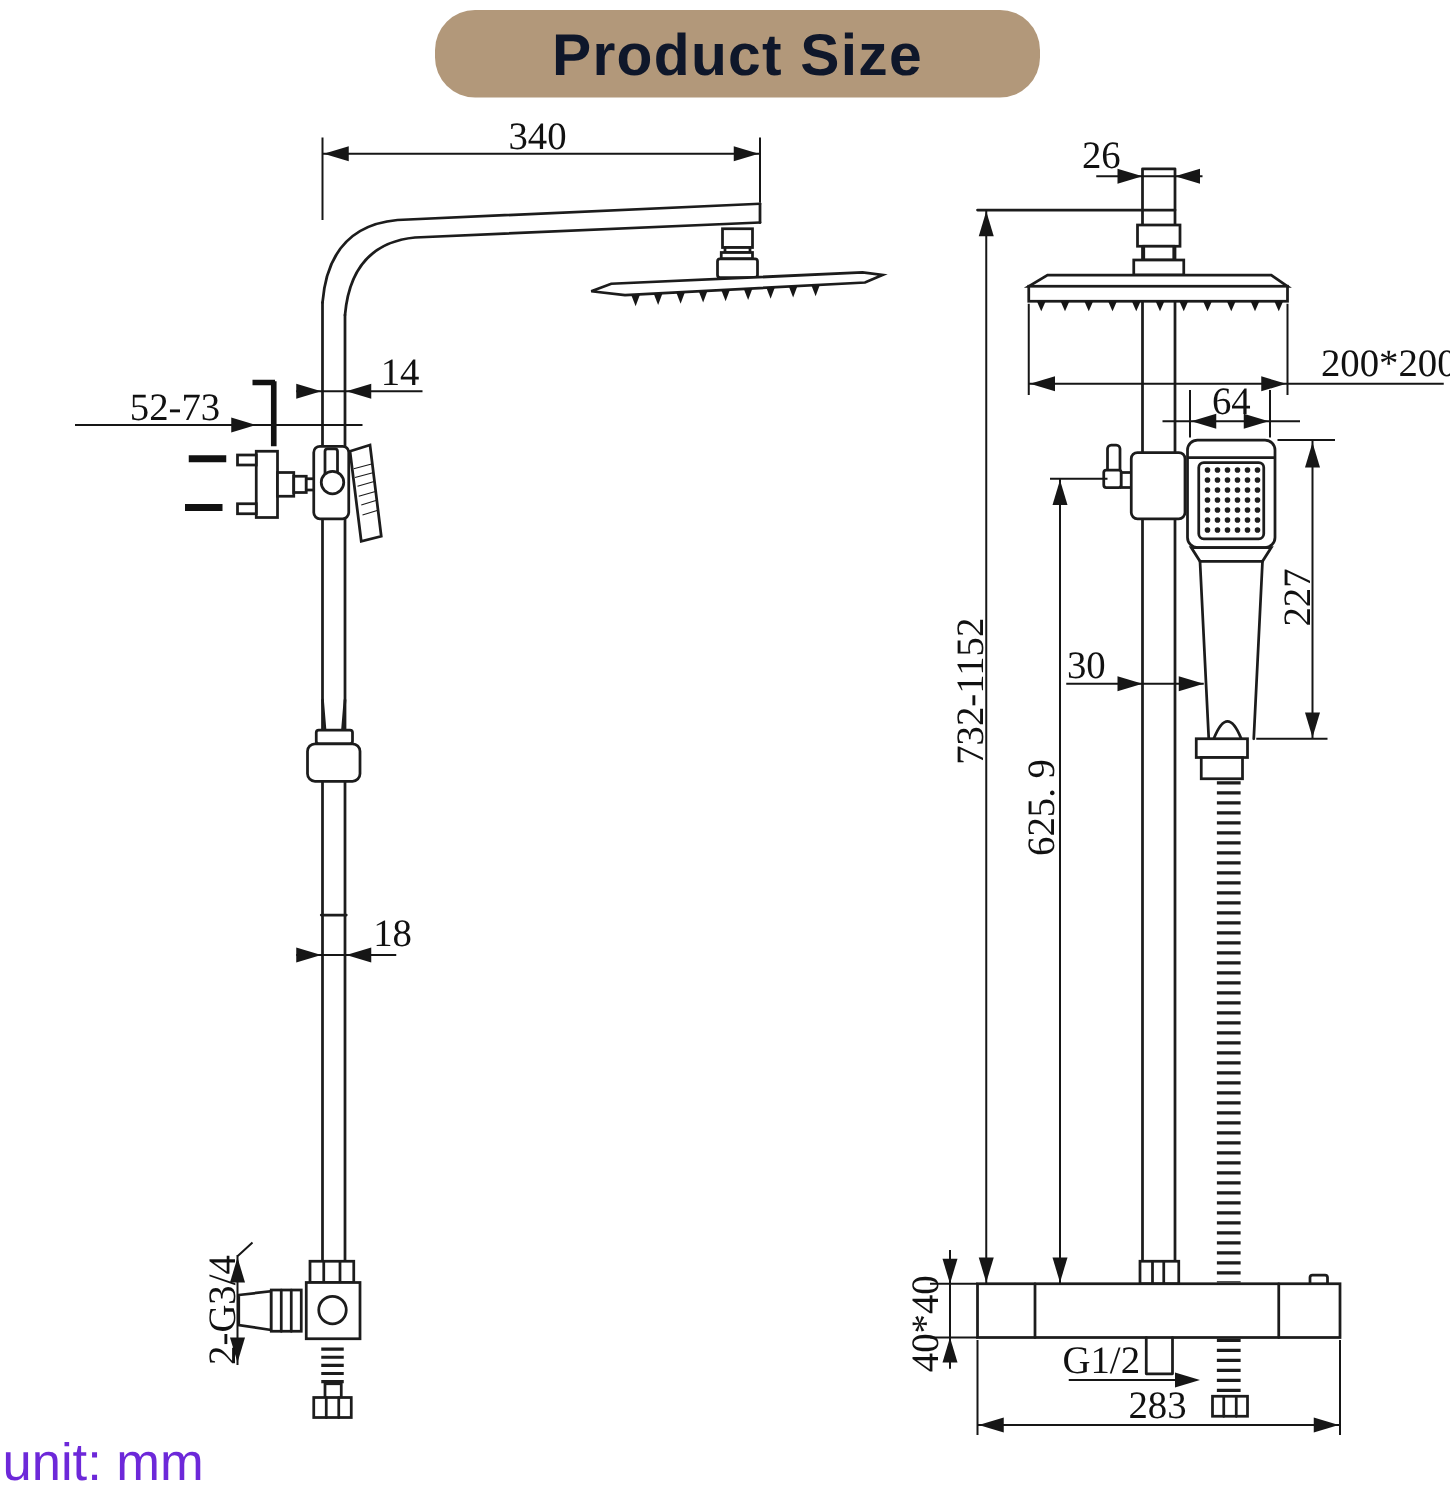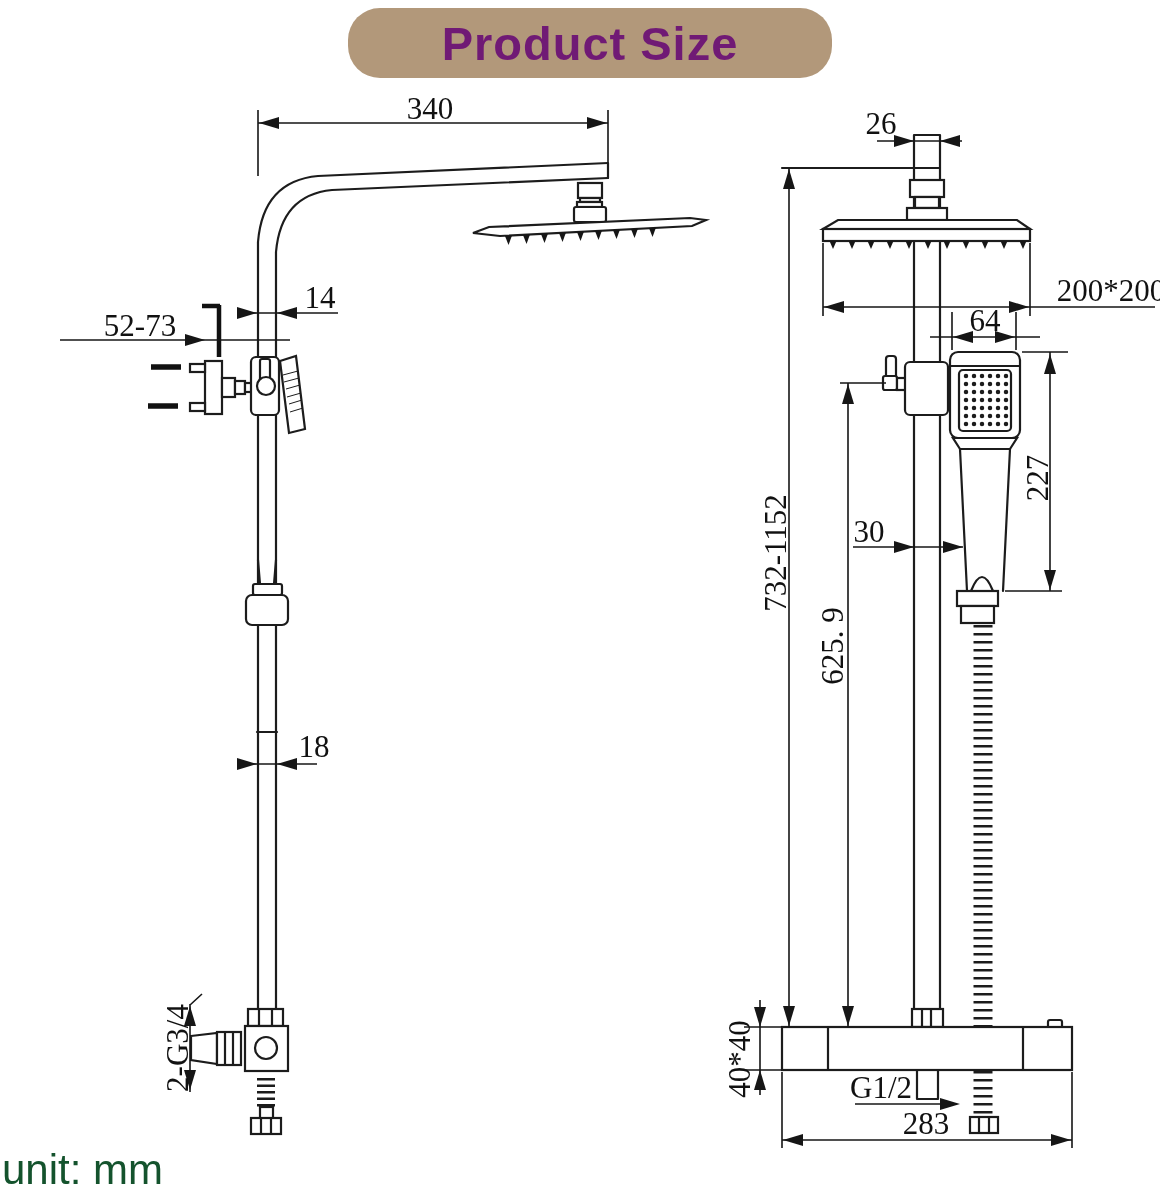--- a/index.html
+++ b/index.html
@@ -2,26 +2,26 @@
 <html><head>
 <meta charset="utf-8">
 <style>
   html,body{margin:0;padding:0;}
   body{
     width:1160px;height:1200px;position:relative;background:#ffffff;
     font-family:"Liberation Sans",sans-serif;overflow:hidden;
   }
   .title-badge{
     position:absolute;left:348px;top:8px;width:484px;height:70px;
-    background:#b2987a;border-radius:32px;color:#701a75;
+    background:#b2987a;border-radius:32px;color:#0f172a;
     display:flex;align-items:center;justify-content:center;
     font-size:47px;font-weight:600;letter-spacing:1px;
   }
   .unit-label{
-    position:absolute;left:2px;top:1146px;font-size:42px;color:#14532d;
+    position:absolute;left:2px;top:1146px;font-size:42px;color:#6d28d9;
   }
   svg{position:absolute;left:0;top:0;}
   svg text{
     font-family:"Liberation Serif",serif;fill:#111;font-size:31px;
   }
   .draw{stroke:#1c1c1c;stroke-width:2.2;fill:none;stroke-linecap:round;}
   .drawf{stroke:#1c1c1c;stroke-width:2.2;fill:#ffffff;}
   .dim{stroke:#161616;stroke-width:1.6;fill:none;}
   .arr{fill:#161616;stroke:none;}
   .thick{stroke:#111;stroke-width:5.5;fill:none;}

